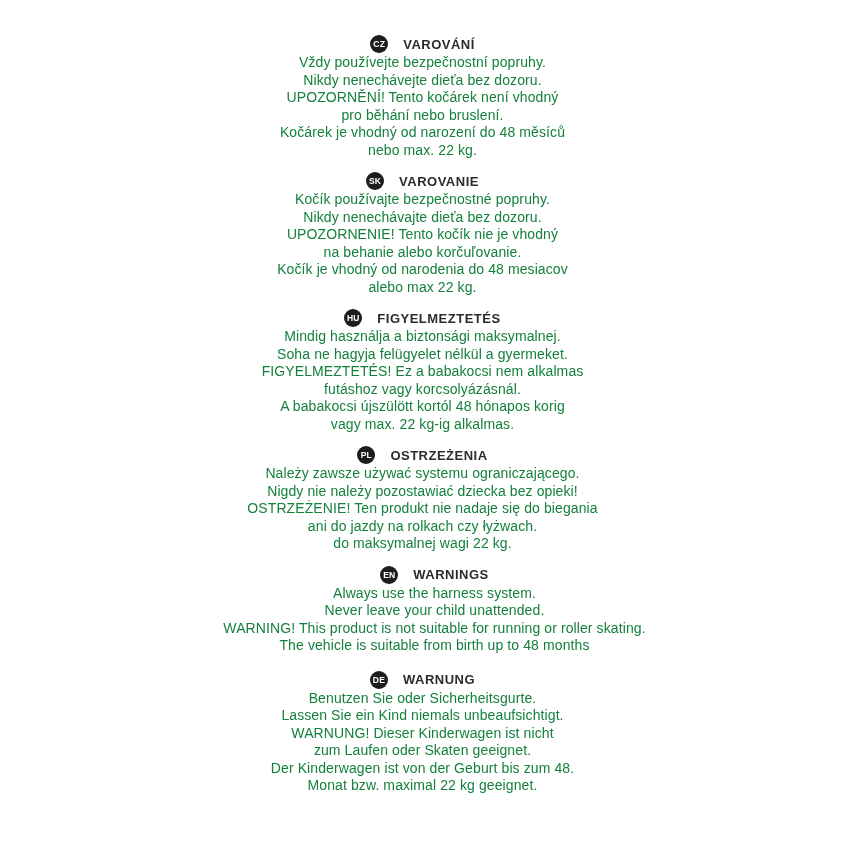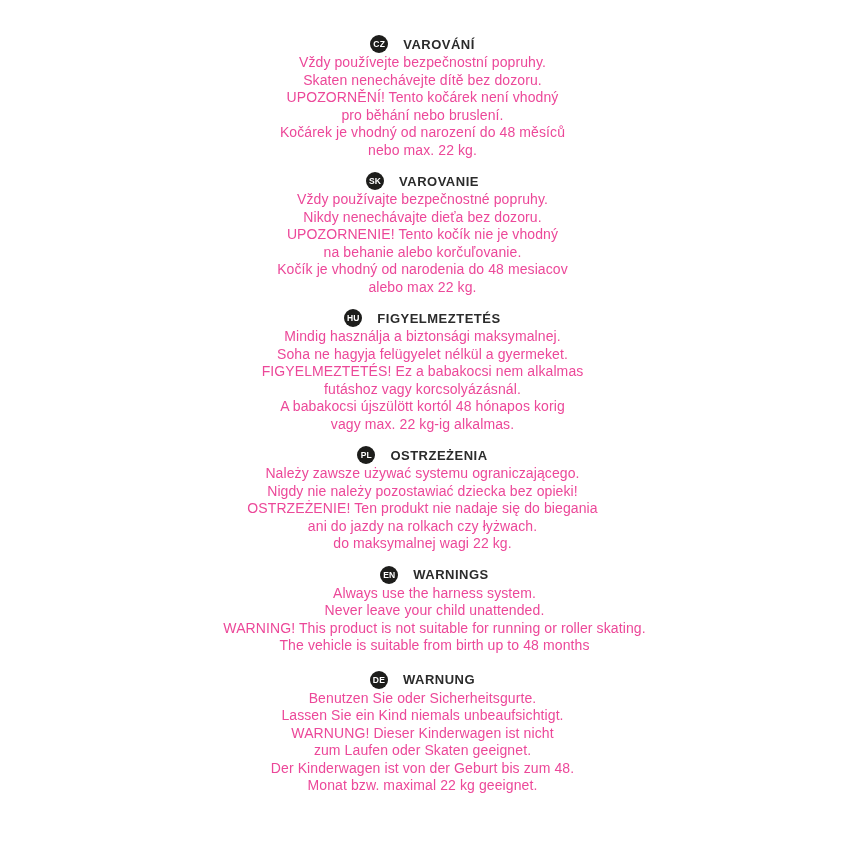--- a/index.html
+++ b/index.html
@@ -45,48 +45,48 @@
   }
   .section-title {
     font-size: 13px;
     font-weight: 700;
     color: #2b2b2b;
     letter-spacing: 0.5px;
   }
   .warning-line {
     font-size: 14px;
     line-height: 17.5px;
-    color: #ec4899;
+    color: #15803d;
     letter-spacing: 0.1px;
   }
 </style>
 </head>
 <body>
 
 <div class="page">
 
   <div class="section">
     <div class="section-heading">
       <span class="lang-badge">CZ</span>
       <span class="section-title">VAROVÁNÍ</span>
     </div>
     <div class="warning-line">Vždy používejte bezpečnostní popruhy.</div>
-    <div class="warning-line">Skaten nenechávejte dítě bez dozoru.</div>
+    <div class="warning-line">Nikdy nenechávejte dieťa bez dozoru.</div>
     <div class="warning-line">UPOZORNĚNÍ! Tento kočárek není vhodný</div>
     <div class="warning-line">pro běhání nebo bruslení.</div>
     <div class="warning-line">Kočárek je vhodný od narození do 48 měsíců</div>
     <div class="warning-line">nebo max. 22 kg.</div>
   </div>
 
   <div class="section">
     <div class="section-heading">
       <span class="lang-badge">SK</span>
       <span class="section-title">VAROVANIE</span>
     </div>
-    <div class="warning-line">Vždy používajte bezpečnostné popruhy.</div>
+    <div class="warning-line">Kočík používajte bezpečnostné popruhy.</div>
     <div class="warning-line">Nikdy nenechávajte dieťa bez dozoru.</div>
     <div class="warning-line">UPOZORNENIE! Tento kočík nie je vhodný</div>
     <div class="warning-line">na behanie alebo korčuľovanie.</div>
     <div class="warning-line">Kočík je vhodný od narodenia do 48 mesiacov</div>
     <div class="warning-line">alebo max 22 kg.</div>
   </div>
 
   <div class="section">
     <div class="section-heading">
       <span class="lang-badge">HU</span>

